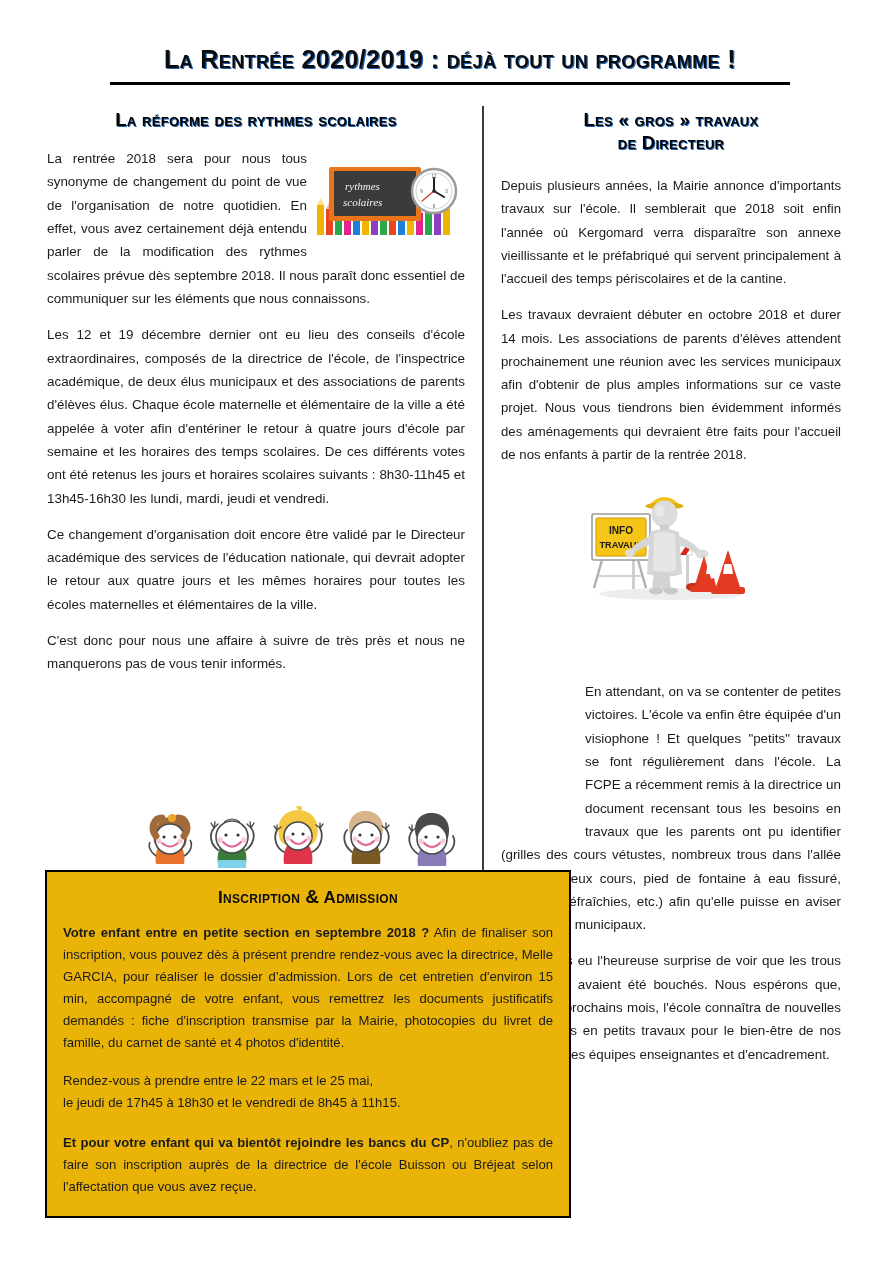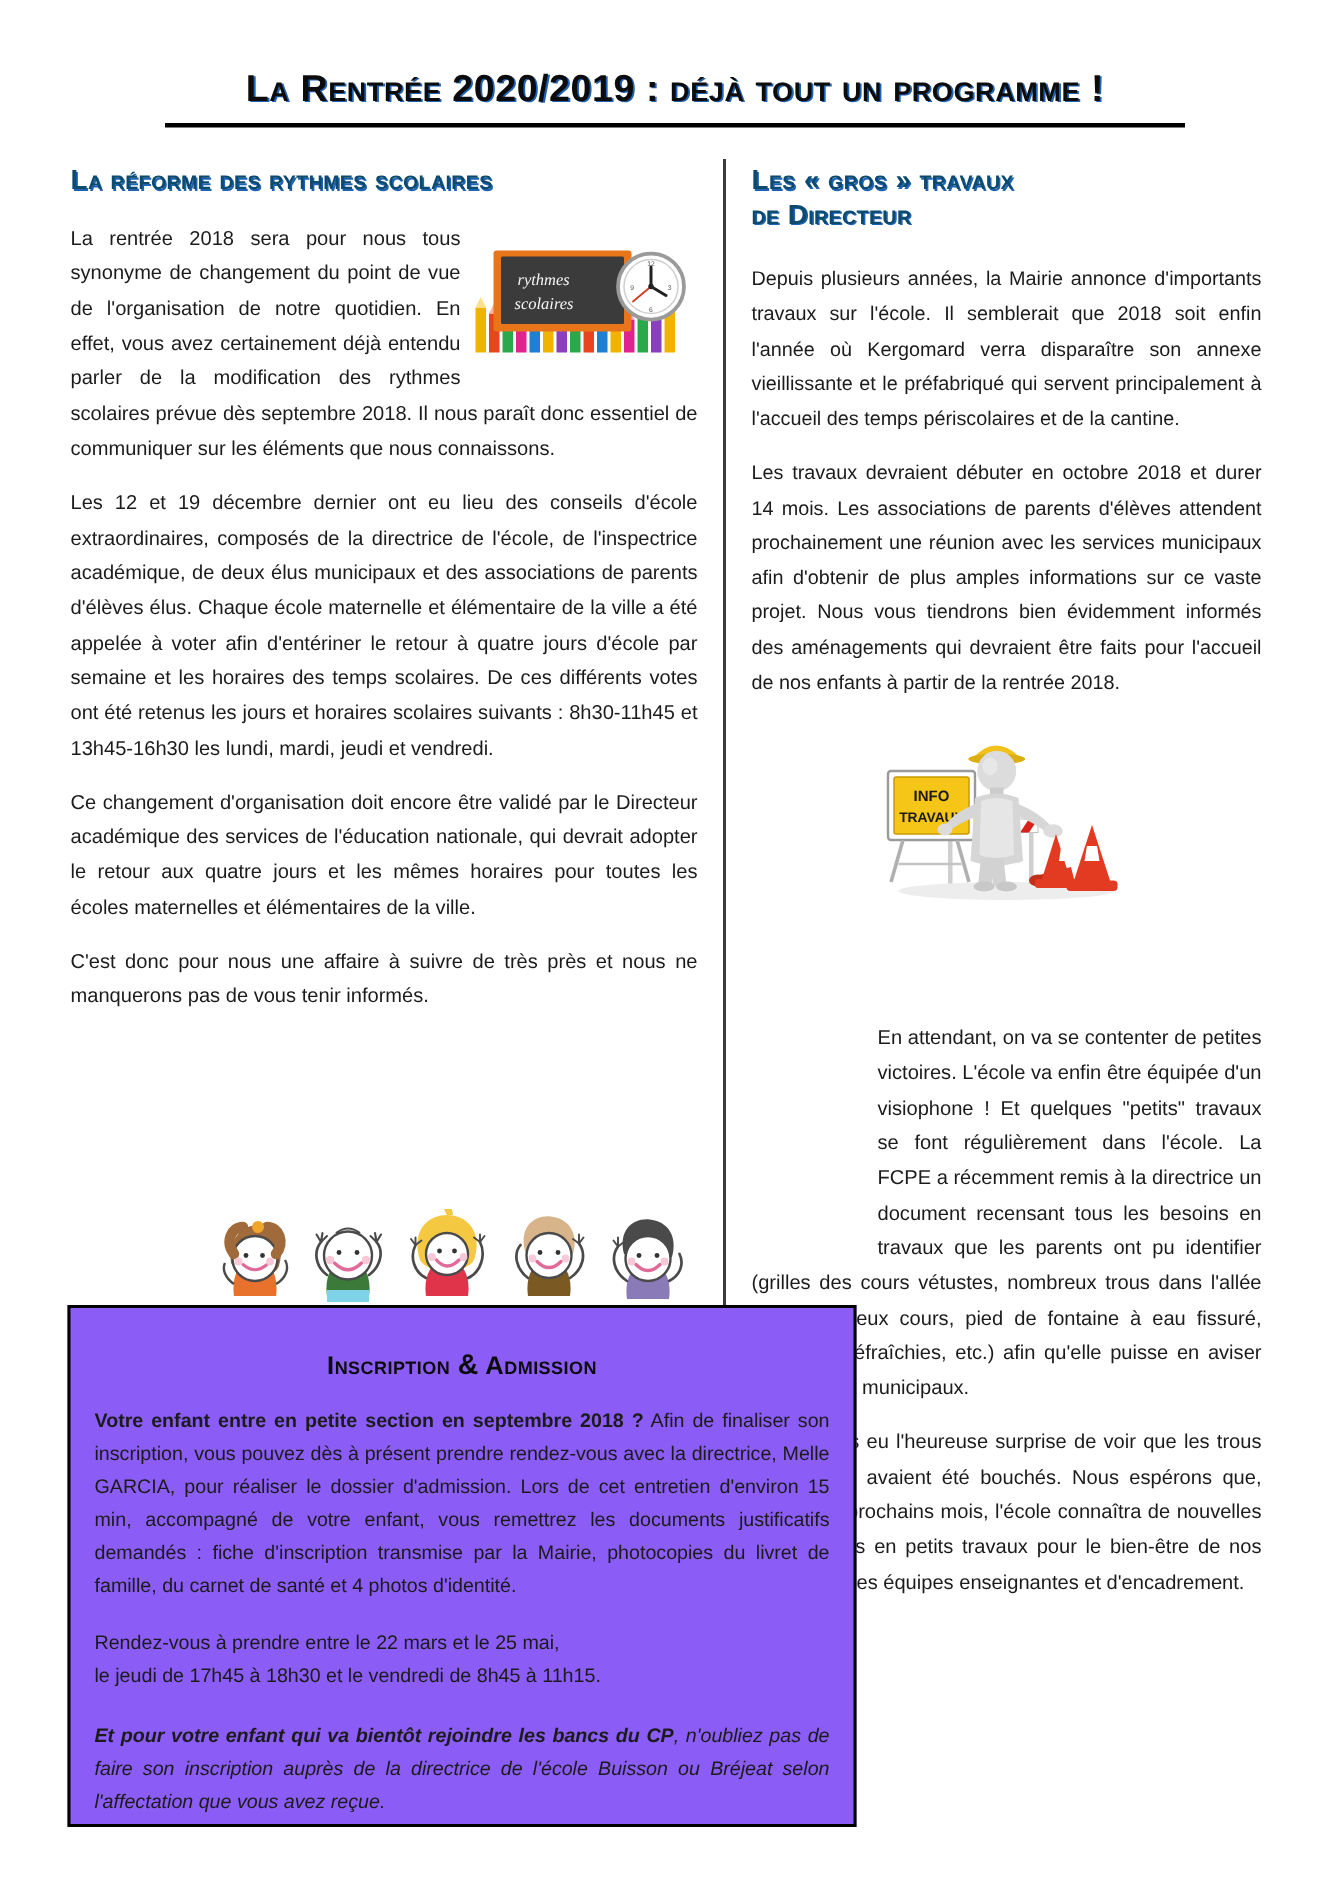--- a/index.html
+++ b/index.html
@@ -62,22 +62,23 @@
   .left-col {
     position: absolute;
     left: 47px;
     top: 108px;
     width: 418px;
   }
   .section-head {
     font-size: 18.5px;
     font-weight: bold;
     font-variant: small-caps;
+    text-align: center;
     letter-spacing: 0.3px;
-    color: #0c4a6e;
+    color: #000000;
     text-shadow: 1px 1px 0 #1f63b5;
     line-height: 1.25;
     margin: 0 0 16px 0;
   }
   .right-col .section-head {
     margin-bottom: 20px;
   }
 
   p.body {
     font-size: 13.4px;
@@ -144,22 +145,22 @@
 
   
   .inscription-box {
     position: absolute;
     left: 45px;
     top: 870px;
     width: 526px;
     height: 348px;
     border: 2px solid #000000;
     box-sizing: border-box;
-    padding: 26px 16px 10px 16px;
-    background: #8b5cf6;
+    padding: 12px 16px 10px 16px;
+    background: #eab308;
   }
   .box-head {
     font-size: 17px;
     font-weight: bold;
     font-variant: small-caps;
     text-align: center;
     color: #0c0c0c;
     letter-spacing: 0.3px;
     margin: 2px 0 14px 0;
   }
@@ -170,21 +171,21 @@
     text-align: justify;
     margin: 0 0 12px 0;
     color: #1b1b1b;
   }
   .inscription-box p.center {
     text-align: left;
     font-weight: normal;
     line-height: 1.7;
     margin: 16px 0 18px 0;
   }
-  .inscription-box p.last { margin-bottom: 16px; font-style: italic; }
+  .inscription-box p.last { margin-bottom: 16px; }
   b { font-weight: bold; }
 </style>
 </head>
 <body>
 
 <div class="page">
 
   <div class="main-title-wrap">
     <div class="main-title">La Rentrée 2020/2019 : déjà tout un programme !</div>
   </div>

